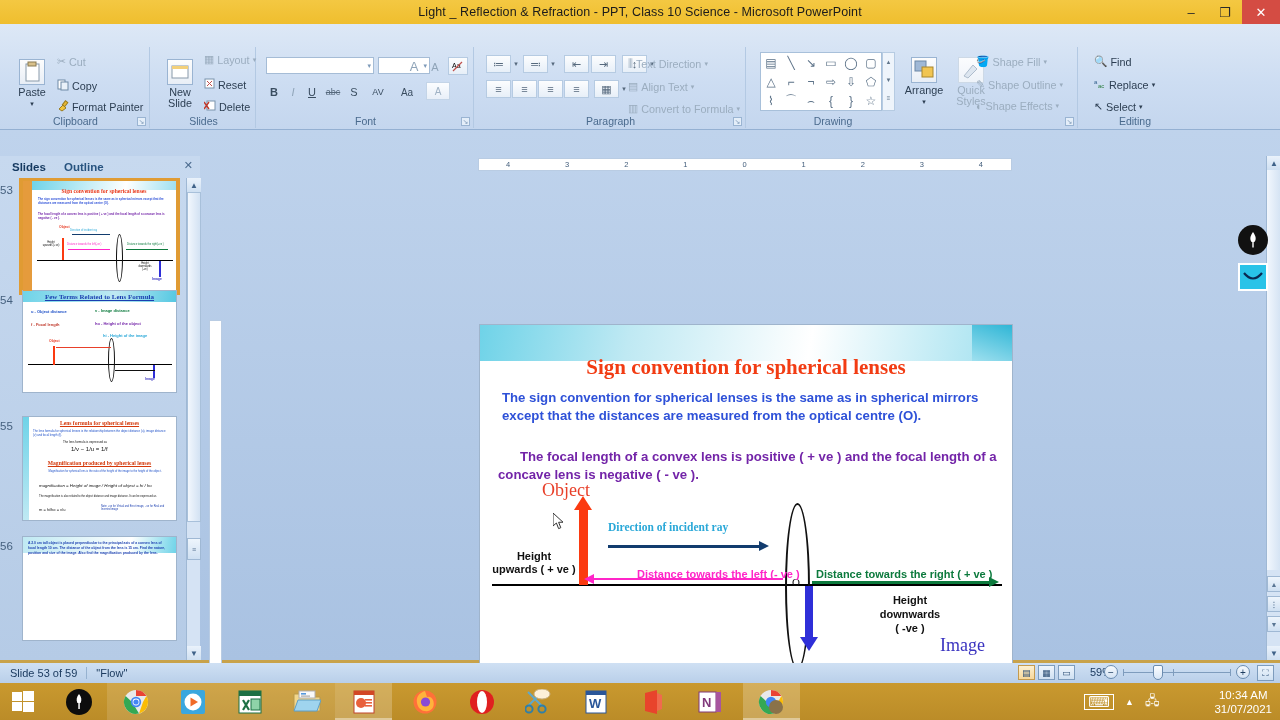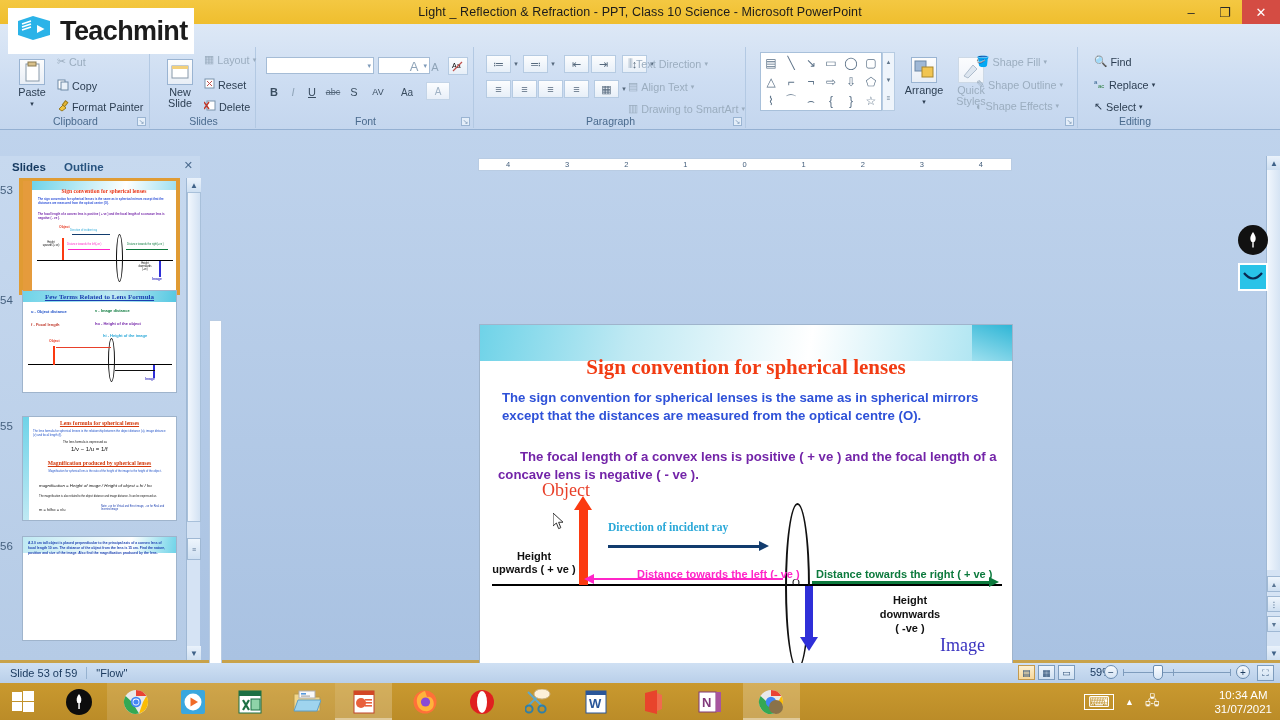--- a/index.html
+++ b/index.html
@@ -491,21 +491,21 @@
           <span>Text Direction</span>
           <span style="font-size:7px">▾</span>
         </div>
         <div class="cmd dim" style="left:152px; top:33px">
           <span class="ico">▤</span>
           <span>Align Text</span>
           <span style="font-size:7px">▾</span>
         </div>
         <div class="cmd dim" style="left:152px; top:55px">
           <span class="ico">▥</span>
-          <span>Drawing to SmartArt</span>
+          <span>Convert to Formula</span>
           <span style="font-size:7px">▾</span>
         </div>
         <div class="glabel">Paragraph</div>
         <div class="launcher">↘</div>
       </div>
 
       <div class="grp" style="left:748px; width:330px">
         <div class="shapegrid" style="left:12px; top:5px; width:122px; height:59px">
           <span>▤</span>
           <span>╲</span>
@@ -561,20 +561,21 @@
         <div class="cmd dim" style="left:228px; top:31px">
           <span class="ico">✎</span>
           <span>Shape Outline</span>
           <span style="font-size:7px">▾</span>
         </div>
         <div class="cmd dim" style="left:228px; top:53px">
           <span class="ico">◐</span>
           <span>Shape Effects</span>
           <span style="font-size:7px">▾</span>
         </div>
+        <div class="glabel" style="left:-80px; width:330px">Drawing</div>
         <div class="launcher">↘</div>
       </div>
 
       <div class="grp" style="left:1080px; width:110px; border-right:none">
         <div class="cmd" style="left:14px; top:8px">
           <span class="ico">🔍</span>
           <span>Find</span>
         </div>
         <div class="cmd" style="left:14px; top:31px">
           <span class="ico">
@@ -906,32 +907,20 @@
       <span style="font-size:15px;color:#fff;border:1.5px solid #fff;padding:0 3px;line-height:14px">⌨</span>
       <span style="font-size:9px;color:#fff">▲</span>
       <span style="font-size:13px;color:#fff">🖧</span>
       <span class="clock">
         <span>10:34 AM</span><br>
         <span>31/07/2021</span>
       </span>
     </div>
   </div>
 
-  <div class="tmlogo">
-    <div class="tmmark">
-      <svg width="36" height="34" viewBox="0 0 36 34">
-        <path d="M2 7 L17 2 L17 26 L2 21 Z" fill="#2bb3e8"></path>
-        <path d="M17 2 L34 7 L34 21 L17 26 Z" fill="#2bb3e8"></path>
-        <path d="M6 10 L15 7 M6 13 L15 10 M6 16 L15 13" stroke="#fff" stroke-width="1.6"></path>
-        <circle cx="24" cy="15" r="8.5" fill="#2bb3e8"></circle>
-        <path d="M21 11 L28.5 15 L21 19 Z" fill="#fff"></path>
-      </svg>
-    </div>
-    <div class="tmtext">Teachmint</div>
-  </div>
 
   <div class="float1">
     <svg width="20" height="20" viewBox="0 0 20 20">
         <path d="M10 2 C7 6 6.5 9.5 8.6 12 L11.4 12 C13.5 9.5 13 6 10 2 Z" fill="#fff"></path>
         <rect x="9.3" y="11.5" width="1.4" height="6" fill="#fff"></rect>
       </svg>
   </div>
   <div class="float2">
     <svg width="22" height="16" viewBox="0 0 22 16">
         <path d="M2 4 Q11 15 20 4" fill="none" stroke="#0a2a52" stroke-width="2.2"></path>

